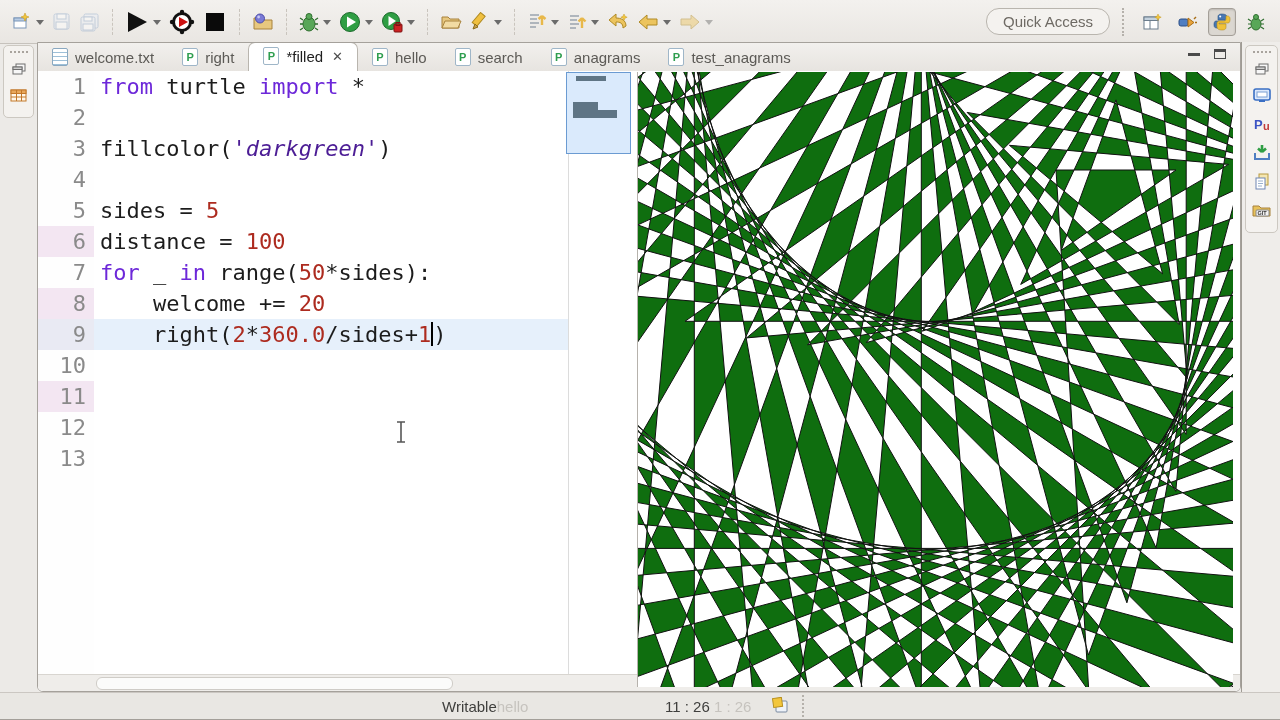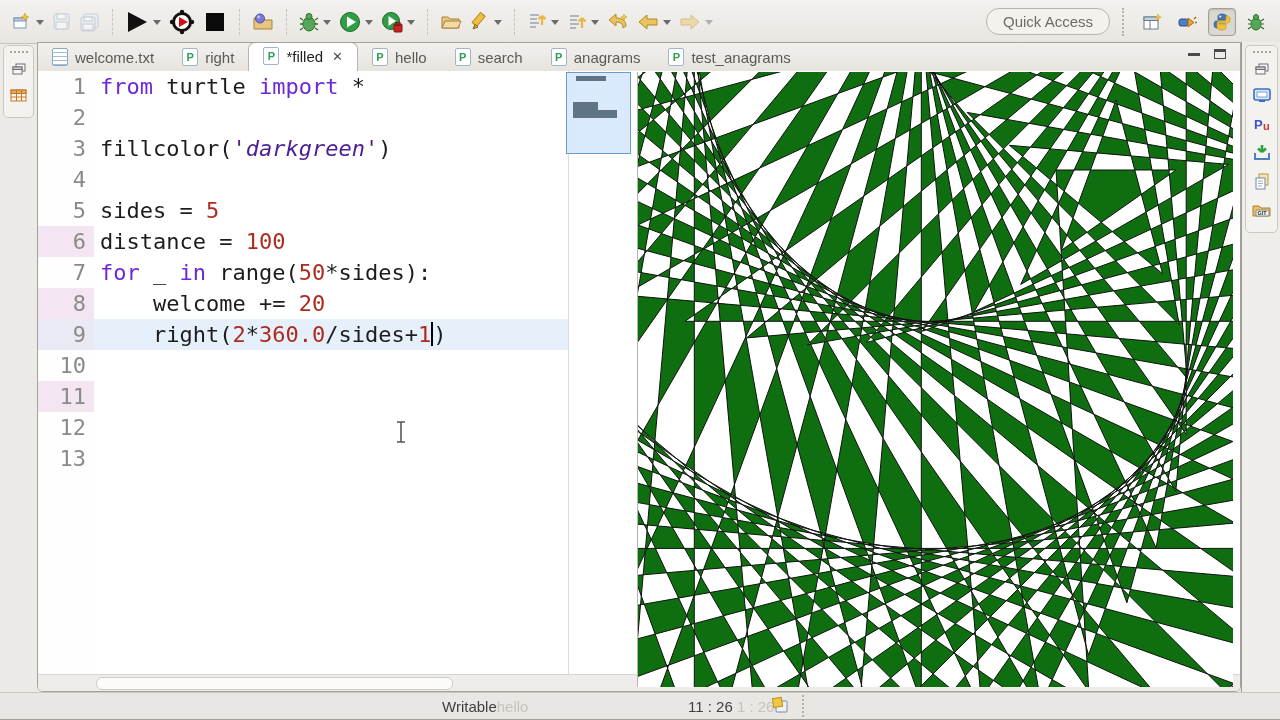--- a/index.html
+++ b/index.html
@@ -408,21 +408,21 @@
 </div>
 
 <svg class="mousep" width="14" height="24">
   <path d="M3 2 H11 M3 22 H11 M7 2 V22" stroke="#fff" stroke-width="4" fill="none"></path>
   <path d="M3 2 H11 M3 22 H11 M7 2 V22" stroke="#575757" stroke-width="1.6" fill="none"></path>
 </svg>
 
 <div class="status">
   <span class="sfield" style="left:442px;"><span>Writable</span><span class="ghost">hello</span></span>
   <span class="sfield" style="left:557px;margin-top:36px;"><span>Insert</span><span class="ghost">nsert</span></span>
-  <span class="sfield" style="left:665px;margin-left:23px;"><span>11 : 26</span> <span class="ghost">1 : 26</span></span>
+  <span class="sfield" style="left:665px;"><span>11 : 26</span> <span class="ghost">1 : 26</span></span>
   <span class="sfield" style="left:772px;top:4px;">
     <svg width="17" height="17">
         <rect x="4" y="4" width="11" height="11" rx="1" fill="#eef2f8" stroke="#7a8aa0"></rect>
         <rect x="1" y="1" width="9" height="9" transform="rotate(-8 5 5)" fill="#f2c63c" stroke="#b89020"></rect>
       </svg>
   </span>
   <span class="sdot" style="left:802px;"></span>
 </div>
 
 </body></html>

